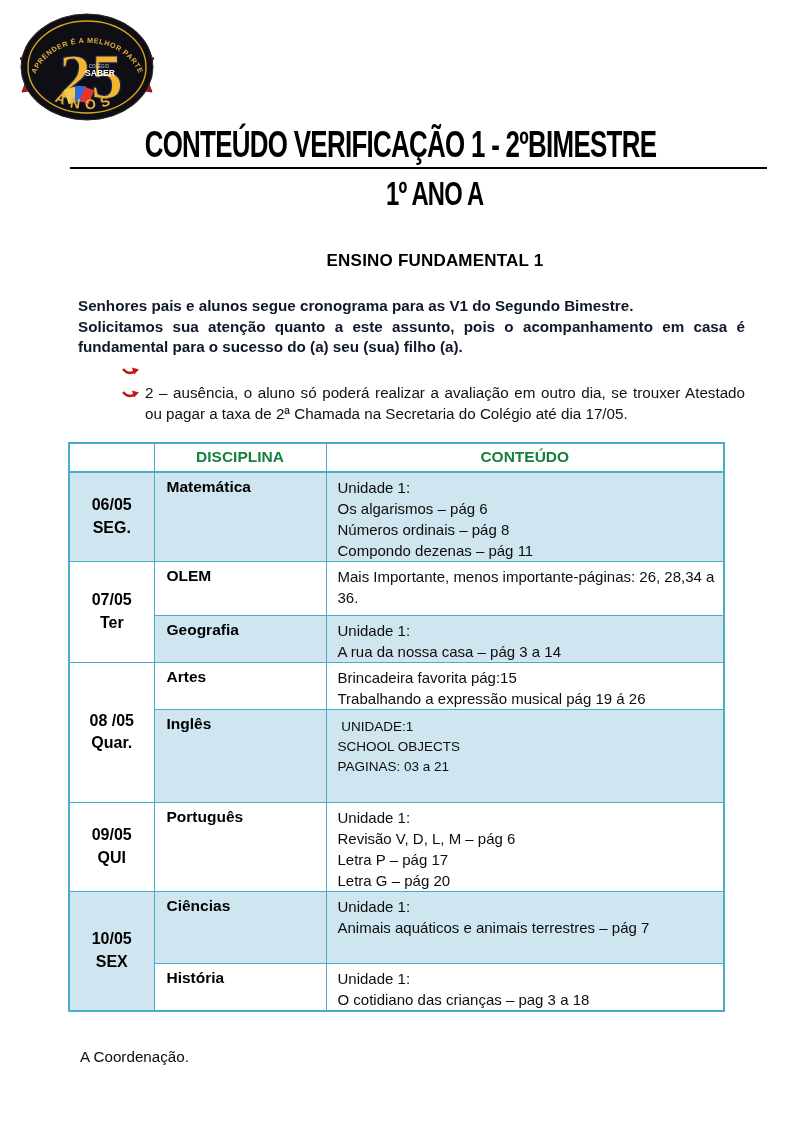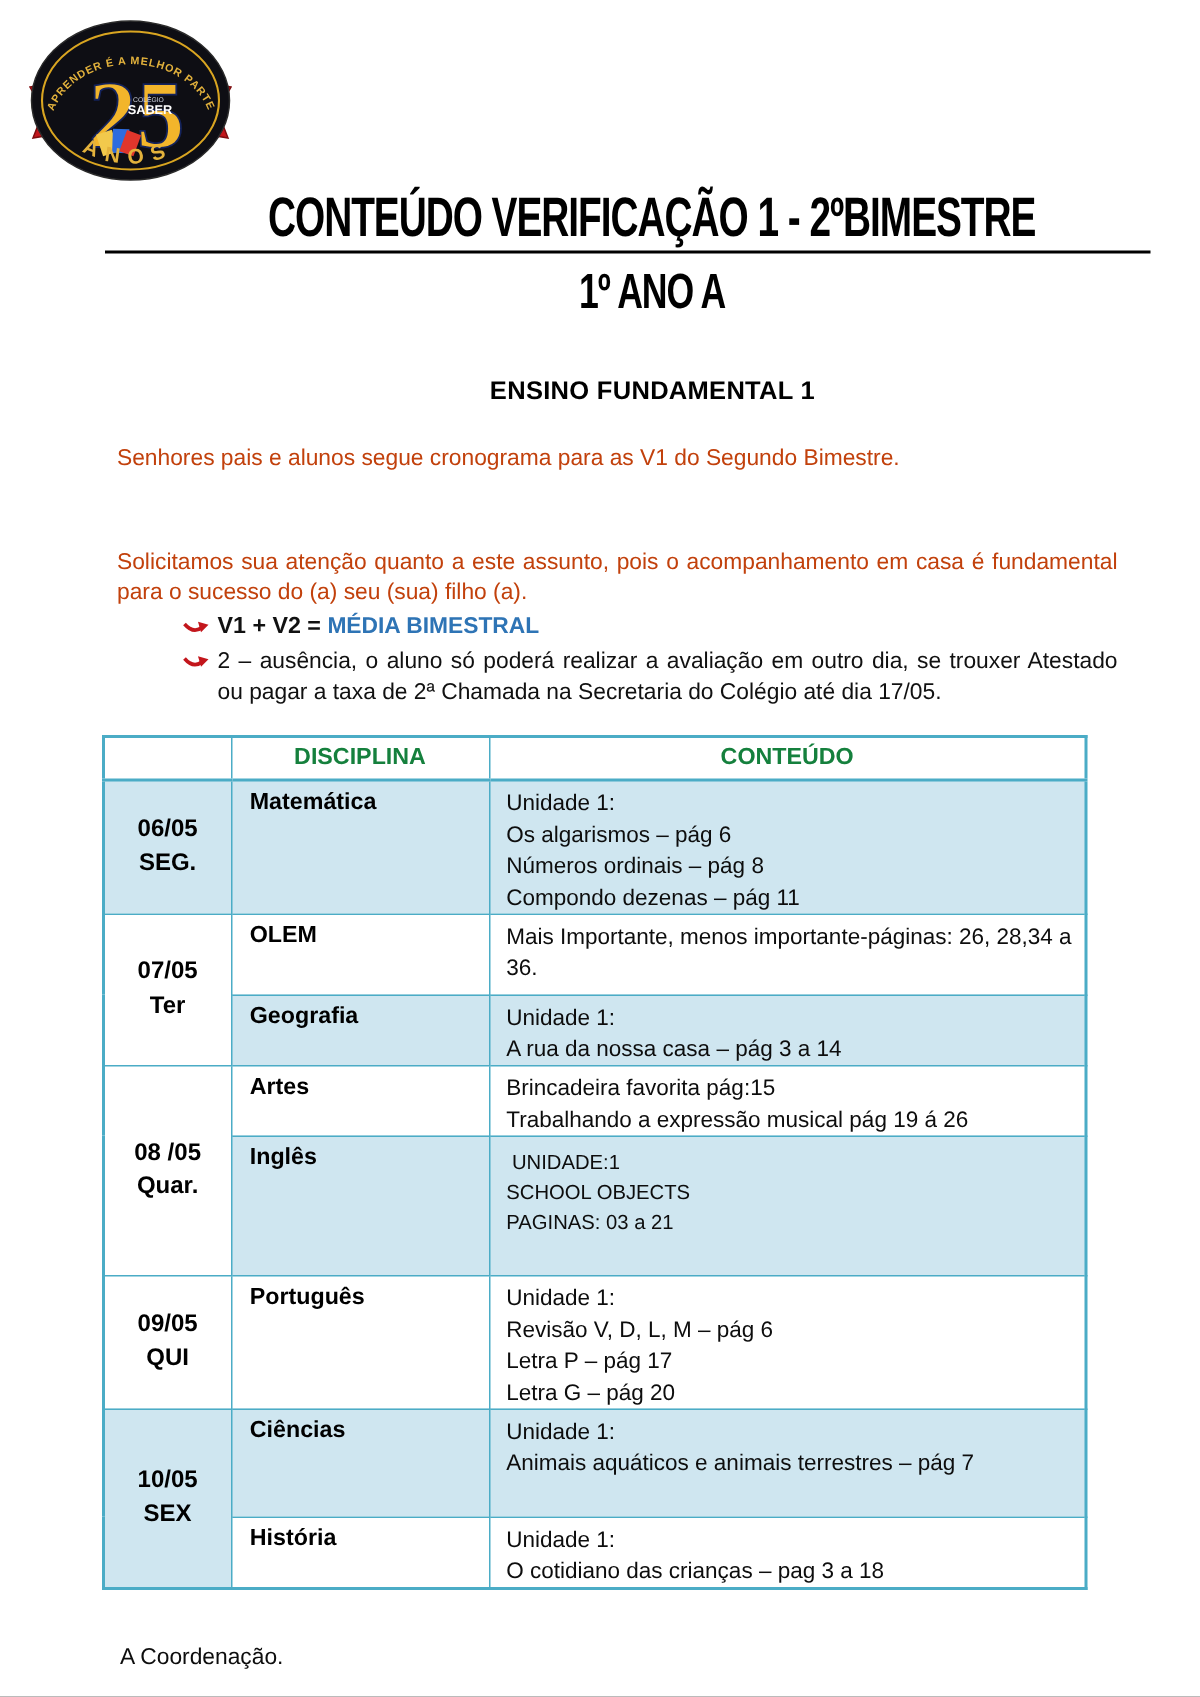--- a/index.html
+++ b/index.html
@@ -5,39 +5,39 @@
   * { margin:0; padding:0; box-sizing:border-box; }
   html,body { background:#888; }
   .page {
     position:relative; width:800px; height:1131px; margin:0 auto;
     background:#ffffff; overflow:hidden;
     font-family:"Liberation Sans", sans-serif; color:#111;
   }
   
   .logo { position:absolute; left:18px; top:12px; width:138px; height:110px; }
   
-  .title-wrap { padding-top:124px; text-align:right; }
+  .title-wrap { padding-top:124px; text-align:center; }
   .doc-title {
     display:inline-block; font-size:37px; font-weight:bold; color:#000;
     letter-spacing:-1px; transform:scaleX(0.70); transform-origin:center;
     white-space:nowrap;
   }
   .title-rule { border-top:2.5px solid #000; margin:1px 33px 0 70px; }
   .subtitle-row {
     margin-top:6px; display:flex; align-items:center; justify-content:center;
     gap:38px; padding-left:70px;flex-direction:column;
   }
   .class-name {
     display:inline-block; font-size:33px; font-weight:bold; color:#000;
     letter-spacing:-1px; transform:scaleX(0.72); transform-origin:center; white-space:nowrap;
   }
   .program-name { font-size:17px; font-weight:bold; color:#000; letter-spacing:0.2px; }
   
-  .intro { margin:25px 55px 0 78px; font-size:15.2px; line-height:20.6px; color:#c2410c; }
-  .intro .justify { text-align:justify;margin-top:48px; }
+  .intro { margin:25px 55px 0 78px; font-size:15.2px; line-height:20.6px; color:#0f172a;font-weight:bold; }
+  .intro .justify { text-align:justify; }
   
   .bullets { margin:2px 55px 0 122px; }
   .bullet { display:flex; align-items:flex-start; line-height:20.6px; font-size:15.2px; }
   .bullet .arrow { flex:0 0 23px; padding-top:3px; }
   .bullet .btxt { flex:1; text-align:justify; }
   .bullet .b-bold { font-weight:bold; font-size:15.5px; }
   .bullet .b-highlight { font-weight:bold; }
   
   table.schedule {
     border-collapse:collapse; table-layout:fixed;
@@ -125,21 +125,20 @@
   </div>
 
   <div class="bullets">
     <div class="bullet">
       <span class="arrow">
         <svg width="18" height="13" viewBox="0 0 18 13">
             <path d="M1,4 Q7,11 13,6" fill="none" stroke="#c3161c" stroke-width="2.4"></path>
             <path d="M10,2.5 L17,4.5 L12,9.5 Z" fill="#c3161c"></path>
           </svg>
       </span>
-      <span class="btxt"><span class="b-bold">V1 + V2 = </span><span class="b-highlight" style="color:#2e74b5">MÉDIA BIMESTRAL</span></span>
     </div>
     <div class="bullet">
       <span class="arrow">
         <svg width="18" height="13" viewBox="0 0 18 13">
             <path d="M1,4 Q7,11 13,6" fill="none" stroke="#c3161c" stroke-width="2.4"></path>
             <path d="M10,2.5 L17,4.5 L12,9.5 Z" fill="#c3161c"></path>
           </svg>
       </span>
       <span class="btxt">2 – ausência, o aluno só poderá realizar a avaliação em outro dia, se trouxer Atestado ou pagar a taxa de 2ª Chamada na Secretaria do Colégio até dia 17/05.</span>
     </div>

